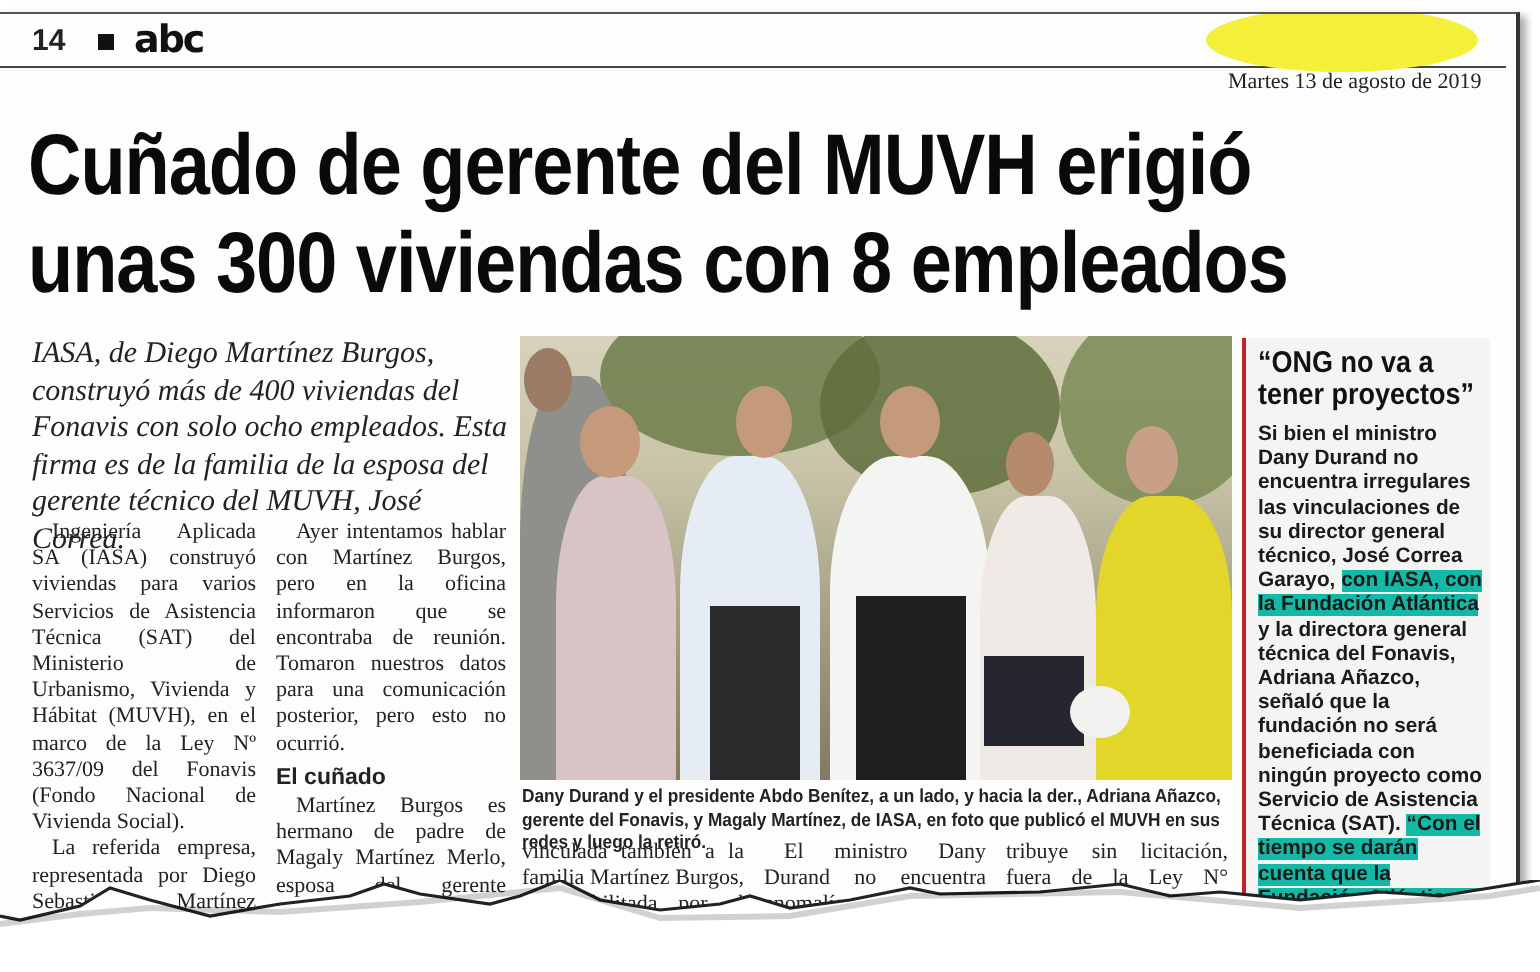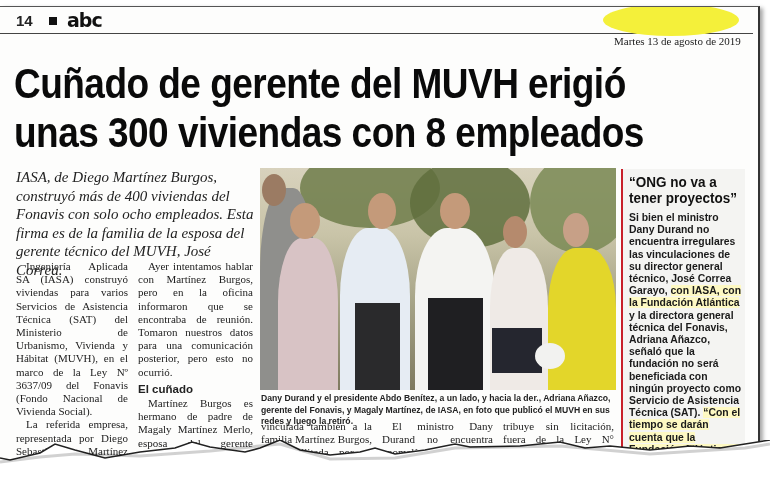--- a/index.html
+++ b/index.html
@@ -89,21 +89,21 @@
     padding-left:6px;
     font-family:"Liberation Sans", sans-serif;
   }
   .sb-title {
     font-weight:bold; font-size:15px; line-height:16px; color:#111; margin-top:5px;
     transform:scaleX(0.9); transform-origin:left top; width:130px;
   }
   .sb-text {
     font-weight:bold; font-size:10.4px; line-height:12.2px; color:#1a1a1a; margin-top:6px;
   }
-  .hl { background:#fef9c3; }
+  .hl { background:#14b8a6; }
   .torn {
     position:absolute; left:0; top:440px; width:770px; height:46px;
   }
 </style>
 </head>
 <body>
 
 <div class="page">
 
   <div class="topbar">

